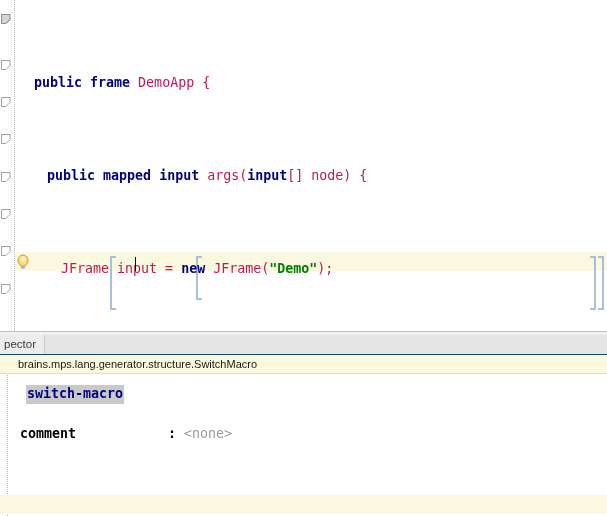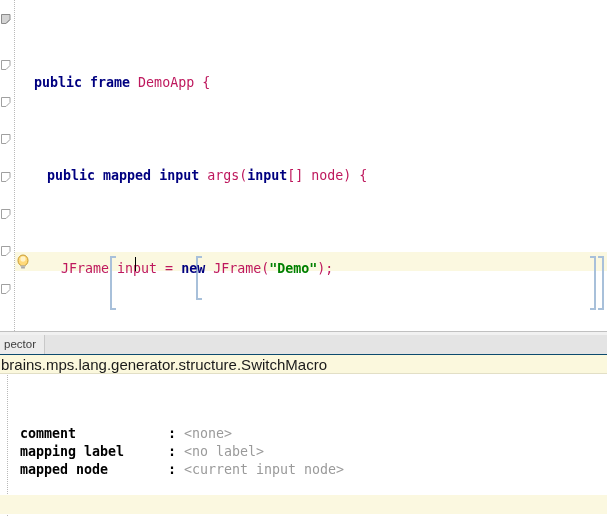--- a/index.html
+++ b/index.html
@@ -145,24 +145,24 @@
     border-right: 1px solid #c8c8c8;
   }
   .breadcrumb {
     position: absolute;
     left: 0; top: 20px;
     width: 607px;
     height: 19px;
     background: #fbf8dd;
     border-bottom: 1px solid #e2dfc6;
     font-family: "Liberation Sans", sans-serif;
-    font-size: 15px;
+    font-size: 11px;
     color: #1a1a1a;
     line-height: 19px;
-    padding-left: 1px;
+    padding-left: 18px;
     box-sizing: border-box;
     white-space: nowrap;
     overflow: hidden;
   }
   .insp-gutter {
     position: absolute;
     left: 0; top: 40px;
     width: 7px;
     height: 141px;
     border-right: 1px dotted #b9b9b9;
@@ -340,27 +340,26 @@
     <div class="tabbar">
       <div class="tab">pector</div>
     </div>
 
     <div class="breadcrumb">brains.mps.lang.generator.structure.SwitchMacro</div>
 
     <div class="insp-gutter"></div>
 
     <div class="insp-body">
 
+      <div class="node-title">switch-macro</div>
 
       
       <div class="prow" style="top:50px"><span class="pname" style="display:inline-block;width:148px">comment</span><span class="pcolon">: </span><span class="pval-empty">&lt;none&gt;</span></div>
 
-      <div class="prow" style="top:68px"><span class="pname" style="display:inline-block;width:148px">mapping label</span><span class="pcolon">: </span><span class="pval-empty">&lt;no label&gt;</span></div>
-
-      <div class="prow" style="top:86px"><span class="pname" style="display:inline-block;width:148px">mapped node</span><span class="pcolon">: </span><span class="pval-empty">&lt;current input node&gt;</span></div>
+
 
       
       <div class="yrow" style="top:120px; left:-7px"></div>
 
     </div>
   </div>
 
 </div>
 
 </body></html>

